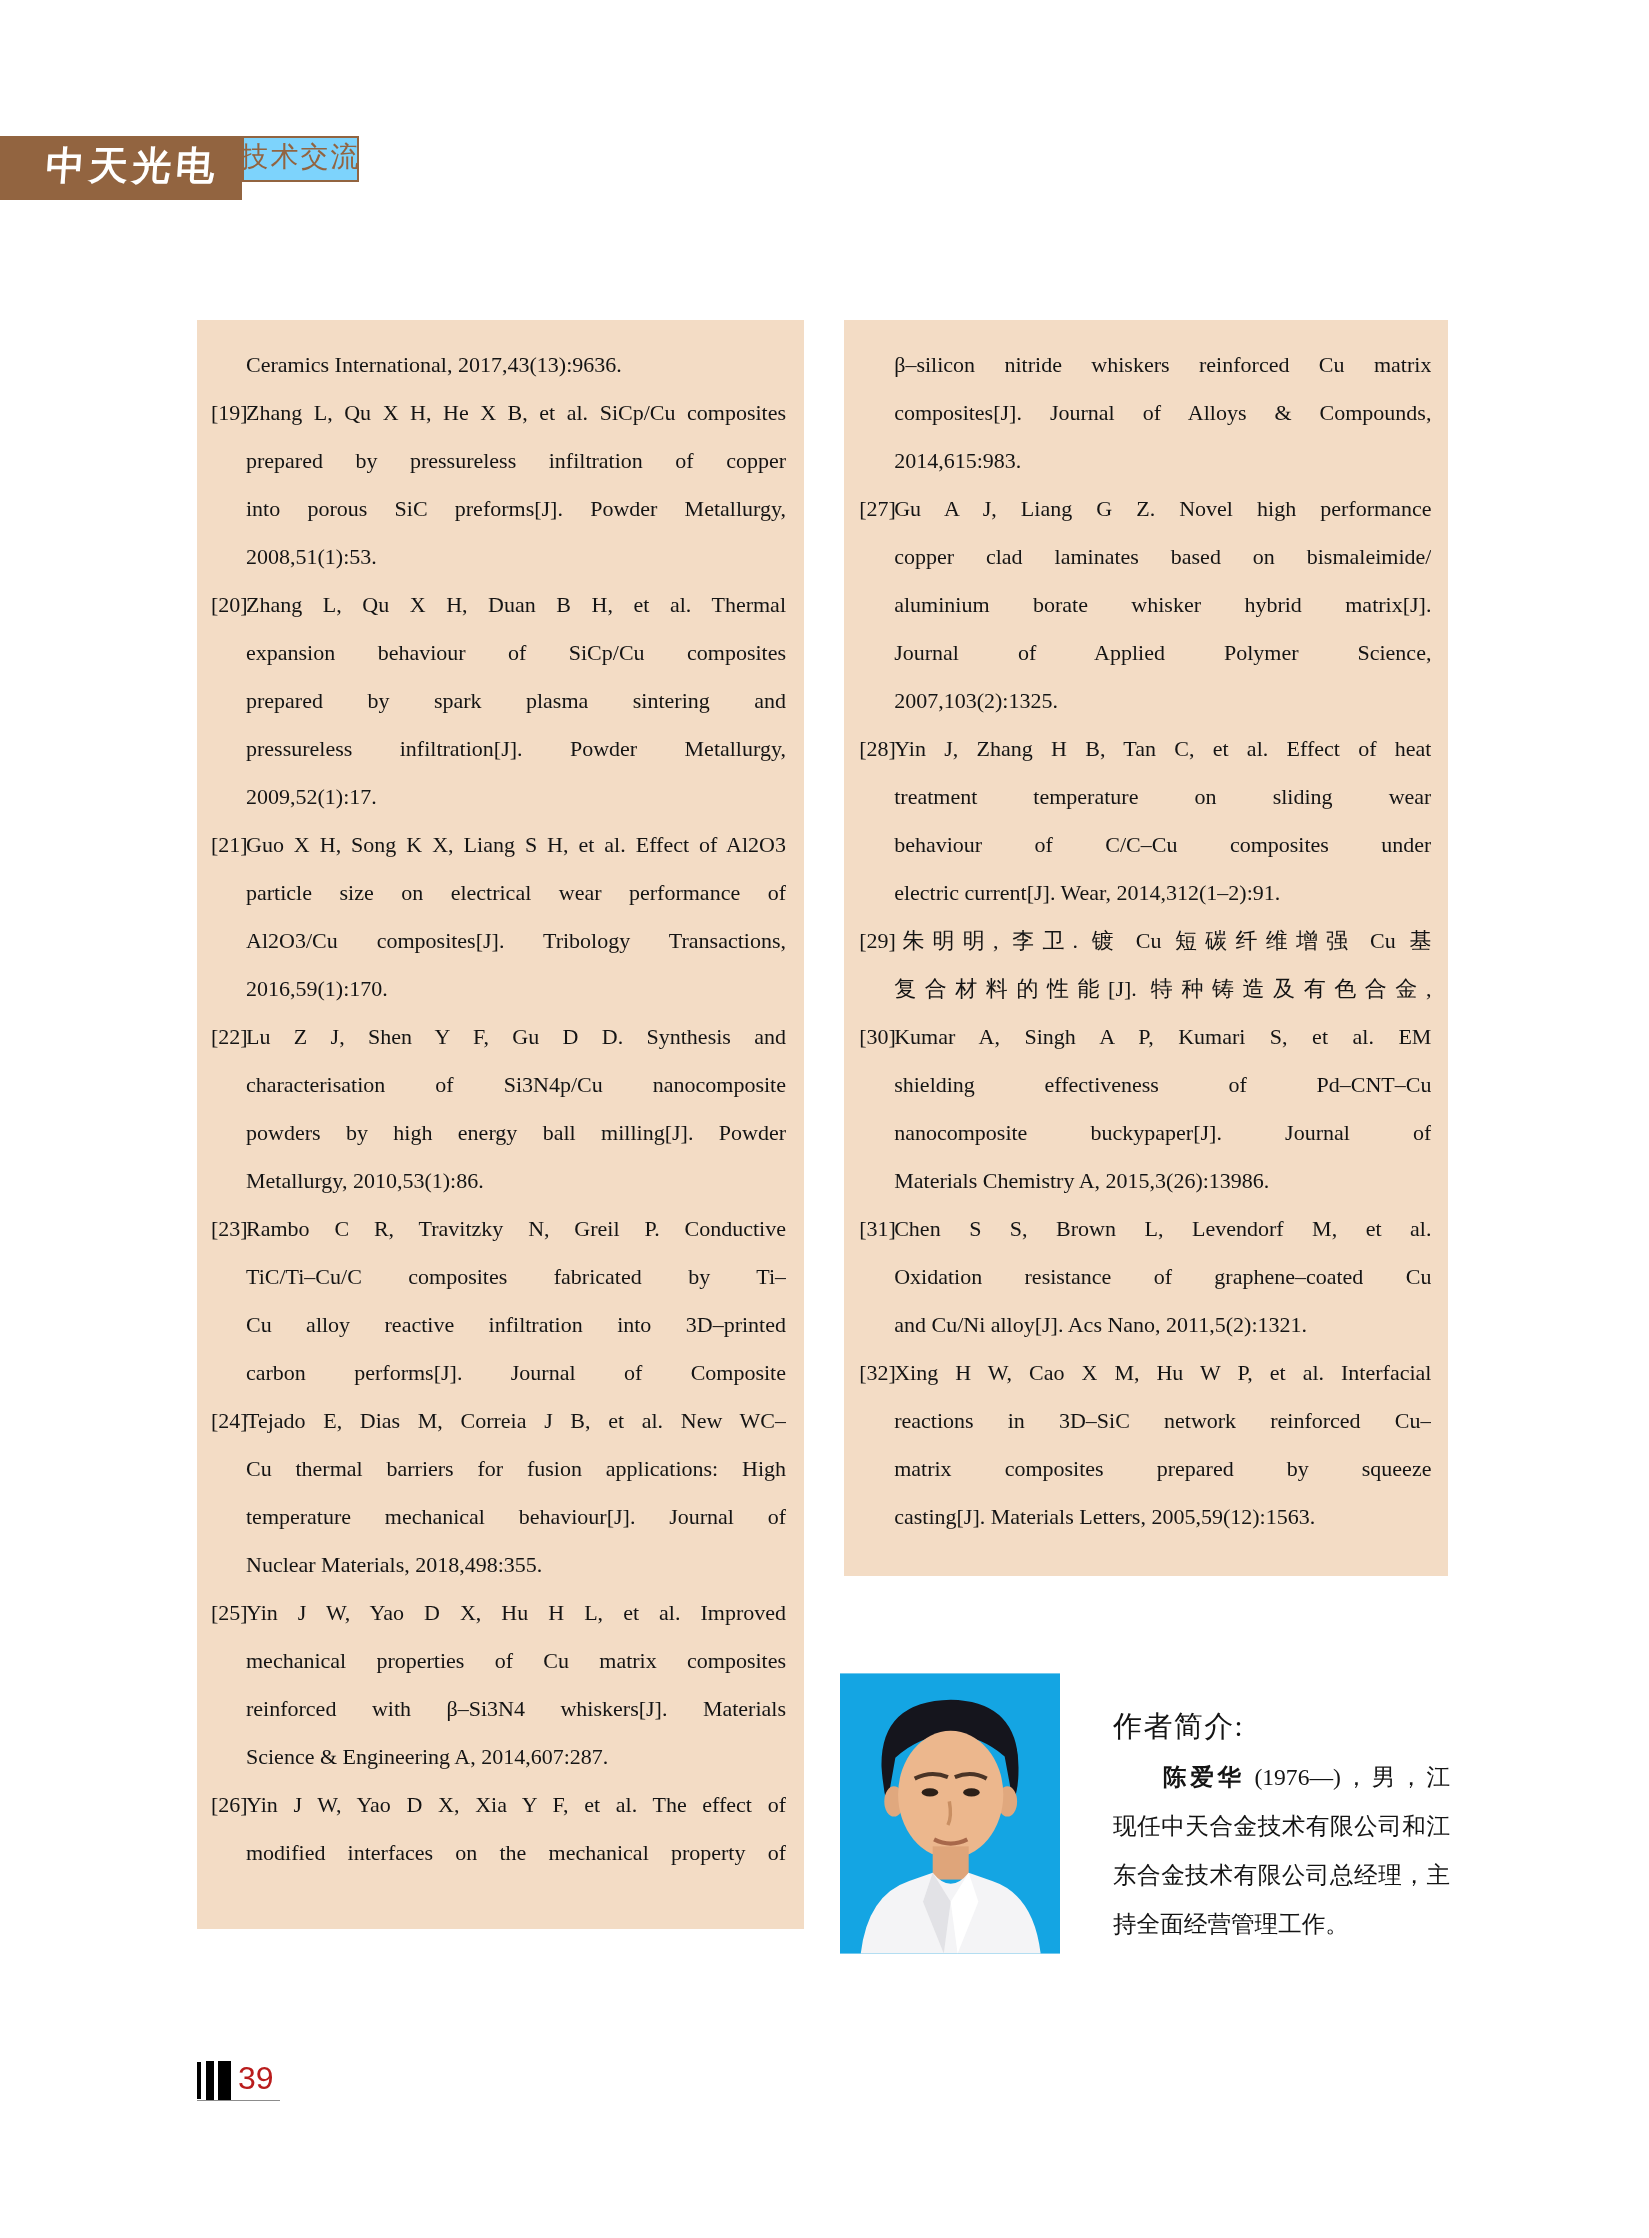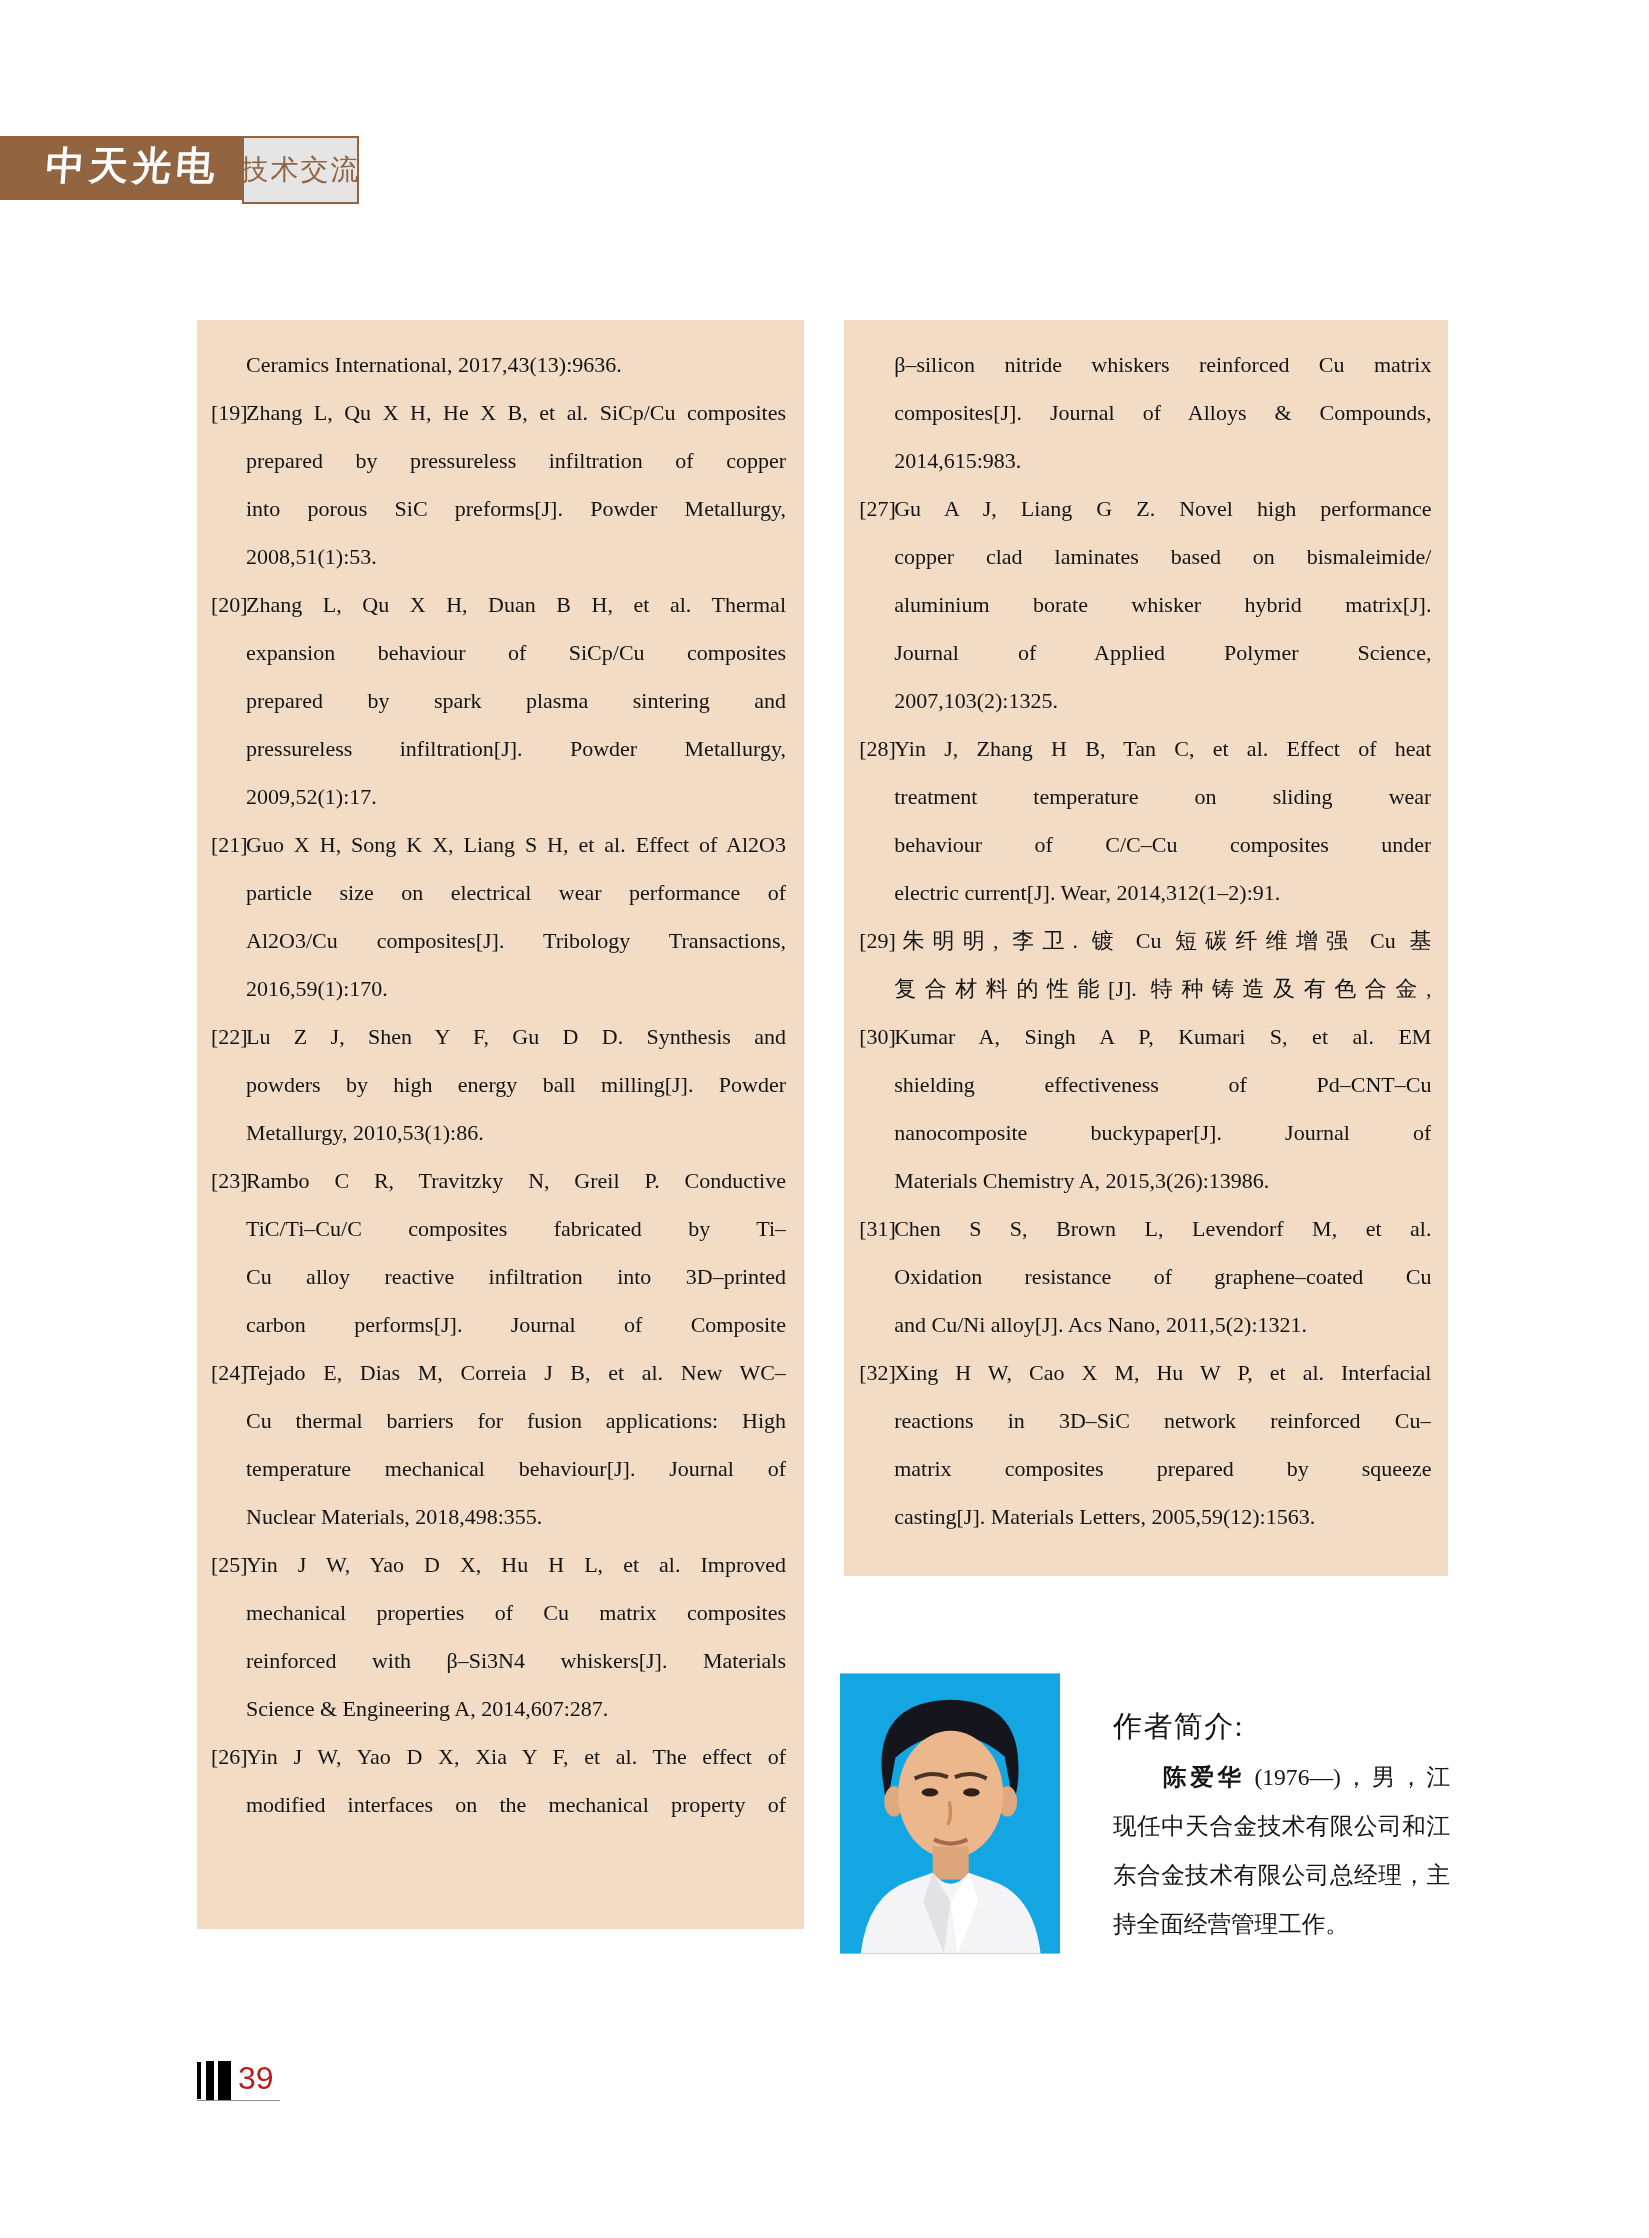--- a/index.html
+++ b/index.html
@@ -4,22 +4,22 @@
 <style>
   html,body{margin:0;padding:0;background:#ffffff;}
   body{width:1650px;height:2239px;position:relative;overflow:hidden;
        font-family:"Liberation Serif",serif;color:#141414;}
 
   
   .header{position:absolute;left:0;top:136px;height:64px;width:360px;}
   .header-bar{position:absolute;left:0;top:0;width:242px;height:64px;background:var(--brown);}
   .logo{position:absolute;right:23.6px;top:50%;transform:translateY(-54%) skewX(-4deg);
         color:#ffffff;font-size:39px;font-weight:bold;letter-spacing:4.2px;white-space:nowrap;}
-  .section-box{position:absolute;left:242px;top:0;width:117px;height:68px;background:#e5e5e5;
-        border:2.1px solid var(--brown);box-sizing:border-box;display:flex;align-items:center;
+  .section-box{position:absolute;left:242px;top:0;width:117px;height:46px;background:#7dd3fc;
+        border:2.1px solid var(--brown);box-sizing:border-box;display:flex;
         justify-content:center;}
   .section-box span{color:var(--brown);font-family:"Liberation Sans",sans-serif;
         font-size:28px;letter-spacing:2.1px;white-space:nowrap;}
 
   
   .ref-box{position:absolute;background:var(--beige);box-sizing:border-box;}
   .ref-box.left {left:197px; top:320px; width:607px; height:1609px; padding:21px 18px 0 14px;}
   .ref-box.right{left:844px;top:320px; width:604px; height:1256px; padding:21px 16.6px 0 15.2px;}
   .ref-line{font-size:22px;height:48px;line-height:48px;padding-left:35px;
             overflow:hidden;white-space:normal;}
@@ -66,20 +66,21 @@
     <div class="ref-line first just"><span class="ref-num">[20]</span>Zhang L, Qu X H, Duan B H, et al. Thermal</div>
     <div class="ref-line just">expansion behaviour of SiCp/Cu composites</div>
     <div class="ref-line just">prepared by spark plasma sintering and</div>
     <div class="ref-line just">pressureless infiltration[J]. Powder Metallurgy,</div>
     <div class="ref-line">2009,52(1):17.</div>
     <div class="ref-line first just"><span class="ref-num">[21]</span>Guo X H, Song K X, Liang S H, et al. Effect of Al2O3</div>
     <div class="ref-line just">particle size on electrical wear performance of</div>
     <div class="ref-line just">Al2O3/Cu composites[J]. Tribology Transactions,</div>
     <div class="ref-line">2016,59(1):170.</div>
     <div class="ref-line first just"><span class="ref-num">[22]</span>Lu Z J, Shen Y F, Gu D D. Synthesis and</div>
+    <div class="ref-line just">characterisation of Si3N4p/Cu nanocomposite</div>
     <div class="ref-line just">powders by high energy ball milling[J]. Powder</div>
     <div class="ref-line">Metallurgy, 2010,53(1):86.</div>
     <div class="ref-line first just"><span class="ref-num">[23]</span>Rambo C R, Travitzky N, Greil P. Conductive</div>
     <div class="ref-line just">TiC/Ti–Cu/C composites fabricated by Ti–</div>
     <div class="ref-line just">Cu alloy reactive infiltration into 3D–printed</div>
     <div class="ref-line just">carbon performs[J]. Journal of Composite</div>
     <div class="ref-line first just"><span class="ref-num">[24]</span>Tejado E, Dias M, Correia J B, et al. New WC–</div>
     <div class="ref-line just">Cu thermal barriers for fusion applications: High</div>
     <div class="ref-line just">temperature mechanical behaviour[J]. Journal of</div>
     <div class="ref-line">Nuclear Materials, 2018,498:355.</div>

